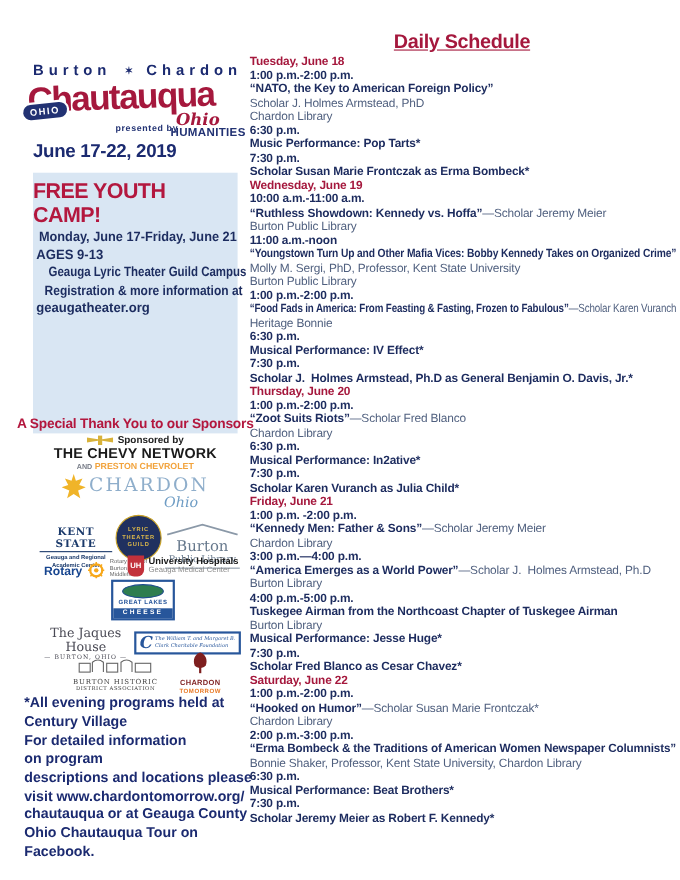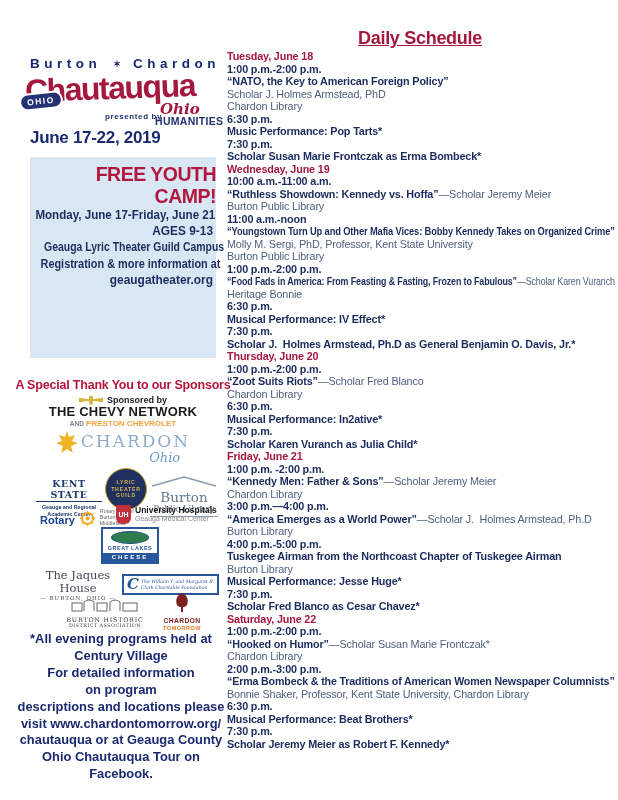--- a/index.html
+++ b/index.html
@@ -22,22 +22,22 @@
   .presented { left:105px; top:112px; font-size:8px; font-weight:bold; color:#223273;
                letter-spacing:0.6px; }
   .oh-script { left:160px; top:100px; font-family:"DejaVu Serif", serif; font-style:italic;
                font-weight:bold; color:#a5183d; font-size:15px; }
   .oh-block { left:155px; top:115px; font-size:10.5px; font-weight:bold; color:#223273;
               letter-spacing:0.3px; }
   .dates { left:30px; top:128px; font-size:17px; font-weight:bold; color:#1b2a70;
            letter-spacing:-0.3px; }
 
   
-  .camp-box { left:30px; top:157px; width:186px; height:201px; background:#d9e6f3;
-              text-align:right; color:#1c2c5f; padding-top:6px; }
+  .camp-box { left:30px; top:157px; width:186px; height:237px; background:#d9e6f3;
+              text-align:left; color:#1c2c5f; padding-top:6px; }
   .camp-heading { font-size:19.5px; font-weight:bold; color:#b3173e; letter-spacing:-0.5px;
                   line-height:22px; }
   .camp-line { font-size:12.3px; line-height:16.2px; font-weight:bold; white-space:nowrap; }
   .camp-body-line { font-size:12.3px; line-height:16.2px; white-space:nowrap; }
 
   
   .sponsor-heading { left:10px; top:378px; width:226px; text-align:center; font-size:12.5px;
                      font-weight:bold; color:#b3173e; letter-spacing:-0.2px; }
   .chevy { left:10px; top:395px; width:226px; text-align:center; }
   .chevy-row1 { display:flex; align-items:center; justify-content:center; gap:4px; }
@@ -94,21 +94,21 @@
   .clark-lines { font-family:"DejaVu Serif", serif; font-style:italic; font-size:4.6px;
                  line-height:5.5px; white-space:nowrap; }
   .bhda { left:62px; top:597px; width:86px; text-align:center; color:#3a3a3a; }
   .bhda-name1 { font-family:"DejaVu Serif", serif; font-size:6.3px; letter-spacing:0.8px; line-height:7px; }
   .bhda-name2 { font-family:"DejaVu Serif", serif; font-size:4.8px; letter-spacing:0.5px; line-height:6px; }
   .ct { left:158px; top:593px; width:48px; text-align:center; }
   .ct-name { font-size:6.8px; font-weight:bold; color:#7e1f1f; letter-spacing:0.3px; line-height:8px; }
   .ct-sub { font-size:5.5px; font-weight:bold; color:#e87722; letter-spacing:0.5px; line-height:7px; }
 
   
-  .footer { left:6px; top:631px; width:230px; text-align:center; color:#1b2a70; font-weight:bold; }
+  .footer { left:21px; top:631px; width:230px; color:#1b2a70; font-weight:bold; }
   .footer-line { font-size:13px; line-height:16.9px; white-space:nowrap; }
 
   
   .sched-title { left:227px; top:28px; width:386px; text-align:center; font-size:18px;
                  font-weight:bold; color:#a5183d; text-decoration:underline;
                  letter-spacing:-0.3px; }
   .sched-list { left:227px; top:50px; width:388px; }
   .sched-day { font-size:10.8px; line-height:12.5px; font-weight:bold; color:#a5183d;
                letter-spacing:-0.15px; }
   .sched-line { font-size:10.8px; line-height:12.5px; white-space:pre; letter-spacing:-0.15px; }

